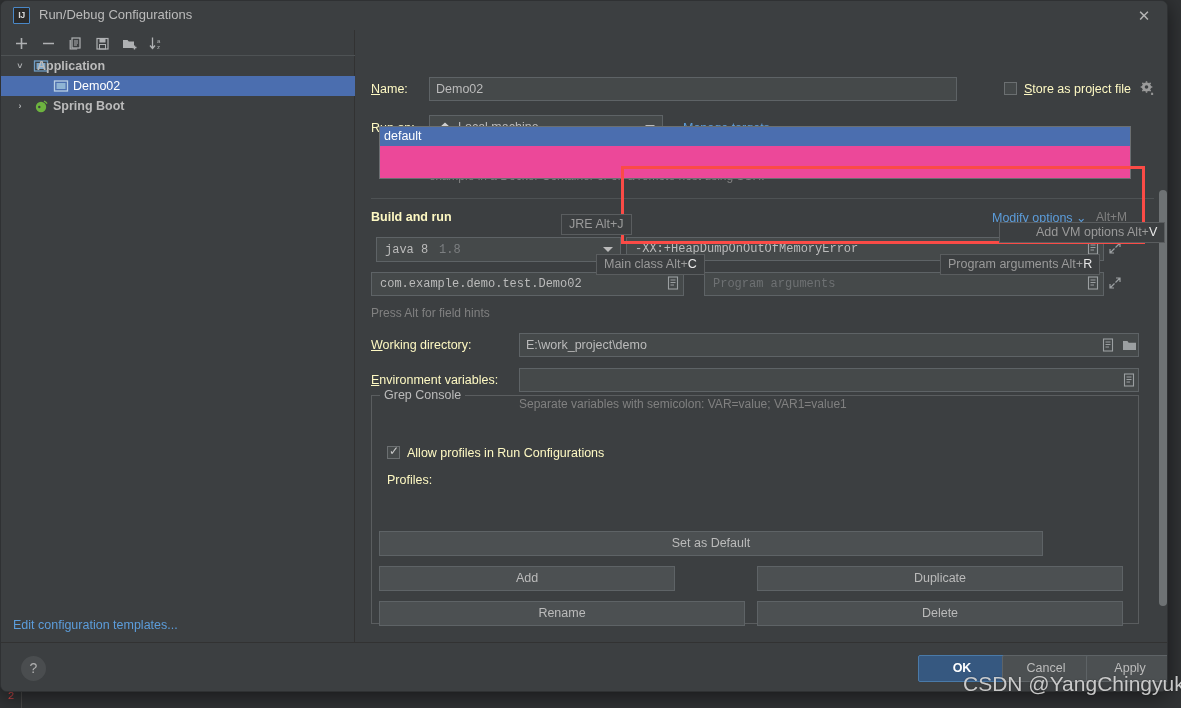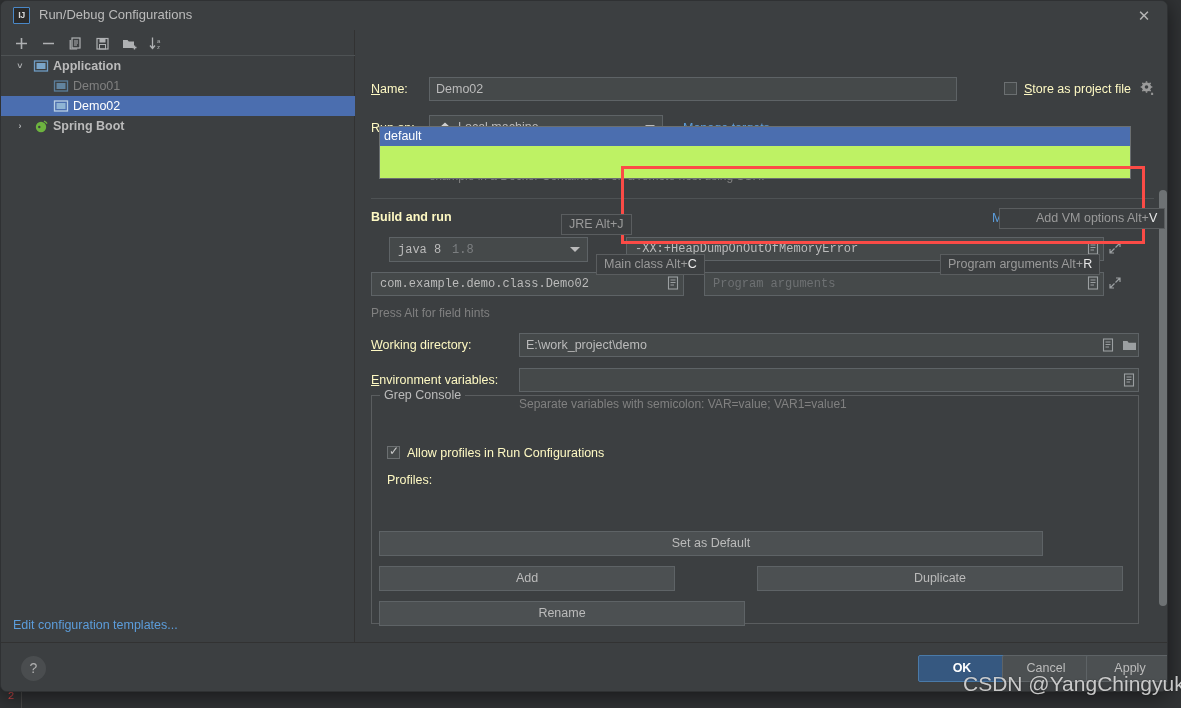--- a/index.html
+++ b/index.html
@@ -180,21 +180,21 @@
     border: 1px solid #5a5d5f;
   }
   #grep-legend {
     position: absolute; left: 24px; top: 358px;
     background: #3c3f41; padding: 0 4px;
     font-size: 12.5px; color: #bbbbbb;
   }
   #profiles-list {
     position: absolute; left: 23px; top: 96px;
     width: 752px; height: 53px;
-    background: #bef264; border: 1px solid #6b6f71;
+    background: #ec4899; border: 1px solid #6b6f71;
   }
   #profiles-list .row {
     height: 19px; line-height: 19px; padding-left: 4px;
     font-size: 12.5px; color: #bbbbbb;
   }
   #profiles-list .row.sel { background: #4b6eaf; color: #ffffff; }
   .gbtn {
     position: absolute;
     background: #4c5052; border: 1px solid #5e6366;
     color: #bbbbbb; font-size: 12.5px;
@@ -312,32 +312,23 @@
     <div id="tree">
 
       <div class="tree-row bold">
         <span class="tree-arrow" style="left:12px;">˅</span>
         <span class="tree-ico" style="left:32px;">
           <svg width="16" height="16" viewBox="0 0 16 16">
             <rect x="1.5" y="3" width="13" height="10" stroke="#6e9cc4" stroke-width="1.3" fill="none"></rect>
             <rect x="3.5" y="5" width="9" height="6" fill="#7aa5c9"></rect>
           </svg>
         </span>
-        <span class="tree-lbl" style="left:52px;">Application</span>
-      </div>
-
-      <div class="tree-row dim">
-        <span class="tree-ico" style="left:52px;">
-          <svg width="16" height="16" viewBox="0 0 16 16">
-            <rect x="1.5" y="3" width="13" height="10" stroke="#5a7e9c" stroke-width="1.3" fill="none"></rect>
-            <rect x="3.5" y="5" width="9" height="6" fill="#62849f"></rect>
-          </svg>
-        </span>
-        <span class="tree-lbl" style="left:72px;">Demo01</span>
-      </div>
+        <span class="tree-lbl" style="left:36px;">Application</span>
+      </div>
+
 
       <div class="tree-row selected">
         <span class="tree-ico" style="left:52px;">
           <svg width="16" height="16" viewBox="0 0 16 16">
             <rect x="1.5" y="3" width="13" height="10" stroke="#b9cfe4" stroke-width="1.3" fill="none"></rect>
             <rect x="3.5" y="5" width="9" height="6" fill="#8fb4d4"></rect>
           </svg>
         </span>
         <span class="tree-lbl" style="left:72px;">Demo02</span>
       </div>
@@ -396,41 +387,41 @@
     <div id="bar-sep"></div>
 
     <div class="lbl bold" style="left:15px; top:180px; font-weight:bold;">Build and run</div>
 
     <div class="link" style="left:636px; top:180px;">
       <span>Modify options</span>
       <span>⌄</span>
     </div>
     <div class="hint" style="left:740px; top:180px;">Alt+M</div>
 
-    <div class="combo" style="left:33px; top:207px; width:199px;">
+    <div class="combo" style="left:20px; top:207px; width:245px;">
       <span class="txt" style="font-family:'Liberation Mono',monospace; font-size:12px; top:5px;">java 8</span>
       <span class="txt" style="left:62px; top:5px; color:#7c7f81; font-family:'Liberation Mono',monospace; font-size:12px;">1.8</span>
       <span class="arrow"></span>
     </div>
 
     <div class="field mono" style="left:270px; top:207px; width:478px; padding-left:8px;">-XX:+HeapDumpOnOutOfMemoryError</div>
     <div class="fieldbtn" style="left:730px; top:211px;">
       <svg width="14" height="14" viewBox="0 0 14 14">
         <rect x="2.5" y="1" width="9" height="12" stroke="#9b9fa1" stroke-width="1.1" fill="none"></rect>
         <path d="M4.5 4h5 M4.5 6.5h5 M4.5 9h3.5" stroke="#9b9fa1" stroke-width="1"></path>
       </svg>
     </div>
     <div class="fieldbtn" style="left:752px; top:211px;">
       <svg width="14" height="14" viewBox="0 0 14 14">
         <path d="M8 2h4v4 M12 2 L7.5 6.5" stroke="#9b9fa1" stroke-width="1.2" fill="none"></path>
         <path d="M6 12H2V8 M2 12 L6.5 7.5" stroke="#9b9fa1" stroke-width="1.2" fill="none"></path>
       </svg>
     </div>
 
-    <div class="field mono" style="left:15px; top:242px; width:313px; padding-left:8px;">com.example.demo.class.Demo02</div>
+    <div class="field mono" style="left:15px; top:242px; width:313px; padding-left:8px;">com.example.demo.test.Demo02</div>
     <div class="fieldbtn" style="left:310px; top:246px;">
       <svg width="14" height="14" viewBox="0 0 14 14">
         <rect x="2.5" y="1" width="9" height="12" stroke="#9b9fa1" stroke-width="1.1" fill="none"></rect>
         <path d="M4.5 4h5 M4.5 6.5h5 M4.5 9h3.5" stroke="#9b9fa1" stroke-width="1"></path>
       </svg>
     </div>
 
     <div class="field mono empty" style="left:348px; top:242px; width:400px; padding-left:8px;">Program arguments</div>
     <div class="fieldbtn" style="left:730px; top:246px;">
       <svg width="14" height="14" viewBox="0 0 14 14">
@@ -484,30 +475,31 @@
 
     <div id="profiles-list">
       <div class="row sel">default</div>
       <div class="row">&nbsp;</div>
     </div>
 
     <div class="gbtn" style="left:23px; top:501px; width:664px;">Set as Default</div>
     <div class="gbtn" style="left:23px; top:536px; width:296px;">Add</div>
     <div class="gbtn" style="left:401px; top:536px; width:366px;">Duplicate</div>
     <div class="gbtn" style="left:23px; top:571px; width:366px;">Rename</div>
+    <div class="gbtn" style="left:401px; top:571px; width:366px;">Delete</div>
 
     <div id="main-scrollbar"></div>
 
     <div class="hintbox" style="left:205px; top:184px;">
       <span>JRE Alt+J</span>
     </div>
     <div class="hintbox" style="left:240px; top:224px;">
       <span>Main class Alt+</span><b>C</b>
     </div>
-    <div class="hintbox" style="left:643px; top:178px;padding-left:36px;">
+    <div class="hintbox" style="left:643px; top:192px;padding-left:36px;">
       <span>Add VM options Alt+</span><b>V</b>
     </div>
     <div class="hintbox" style="left:584px; top:224px;">
       <span>Program arguments Alt+</span><b>R</b>
     </div>
 
     <div id="red-box"></div>
   </div>
 
   <div id="bottom-bar">

